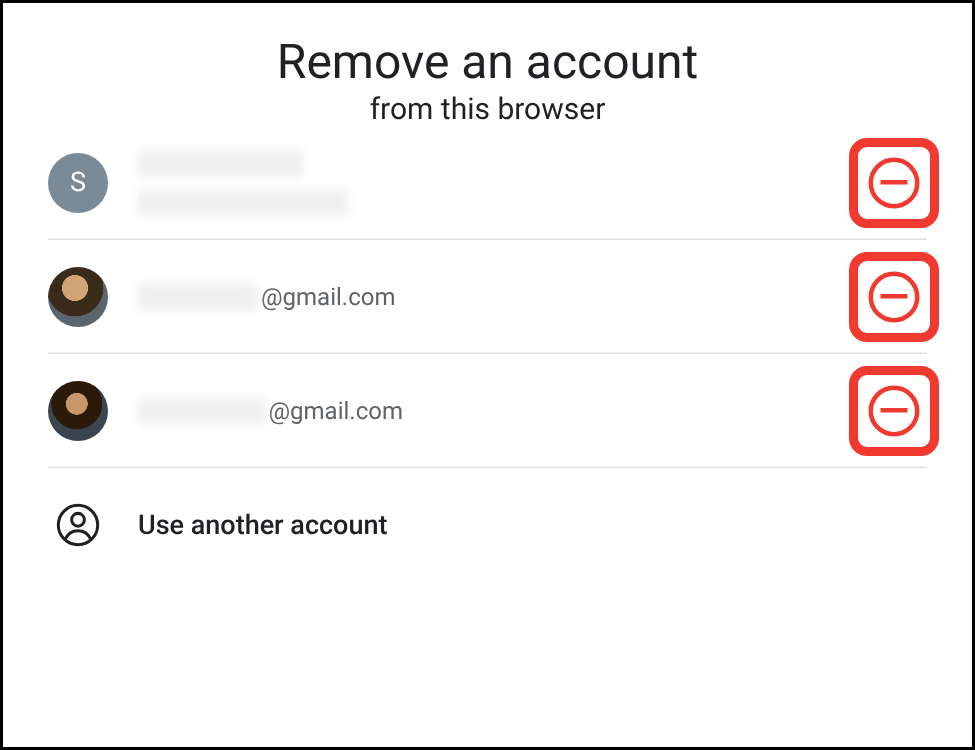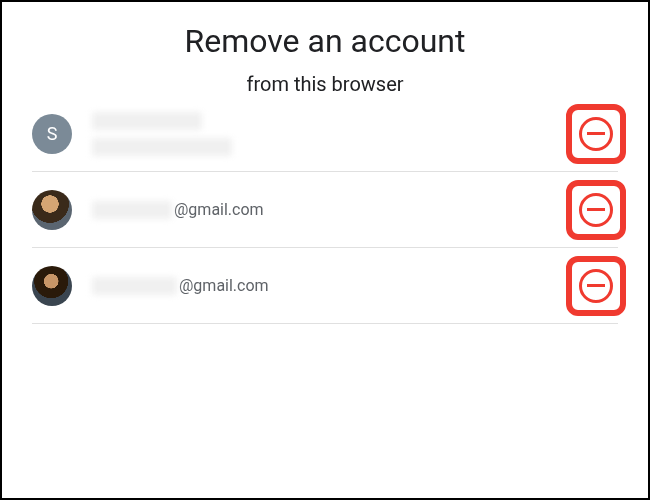--- a/index.html
+++ b/index.html
@@ -17,21 +17,21 @@
     .container {
       width: 100%;
       height: 100%;
       padding: 20px 0 0 0;
     }
     .title {
       text-align: center;
       font-size: 32px;
       font-weight: 400;
       color: #202124;
-      margin-bottom: 12px;
+      margin-bottom: 0;
     }
     .subtitle {
       text-align: center;
       font-size: 20px;
       font-weight: 400;
       color: #202124;
     }
     .account-list {
       padding: 0 30px;
     }
@@ -209,15 +209,25 @@
       <div class="remove-btn-wrap">
         <div class="highlight-box"></div>
         <button class="remove-btn">
           <span class="minus-circle">
             <span class="minus-bar"></span>
           </span>
         </button>
       </div>
     </div>
 
+    <div class="use-another">
+      <div class="person-icon">
+        <svg width="30" height="30" viewBox="0 0 24 24" fill="none" stroke="#202124" stroke-width="1.6">
+          <circle cx="12" cy="12" r="10.5"></circle>
+          <circle cx="12" cy="9.2" r="3.4"></circle>
+          <path d="M5.2 19.5c1.3-2.9 3.9-4.5 6.8-4.5s5.5 1.6 6.8 4.5"></path>
+        </svg>
+      </div>
+      <span class="use-another-text">Use another account</span>
+    </div>
 
   </div>
 </div>
 
 </body></html>

